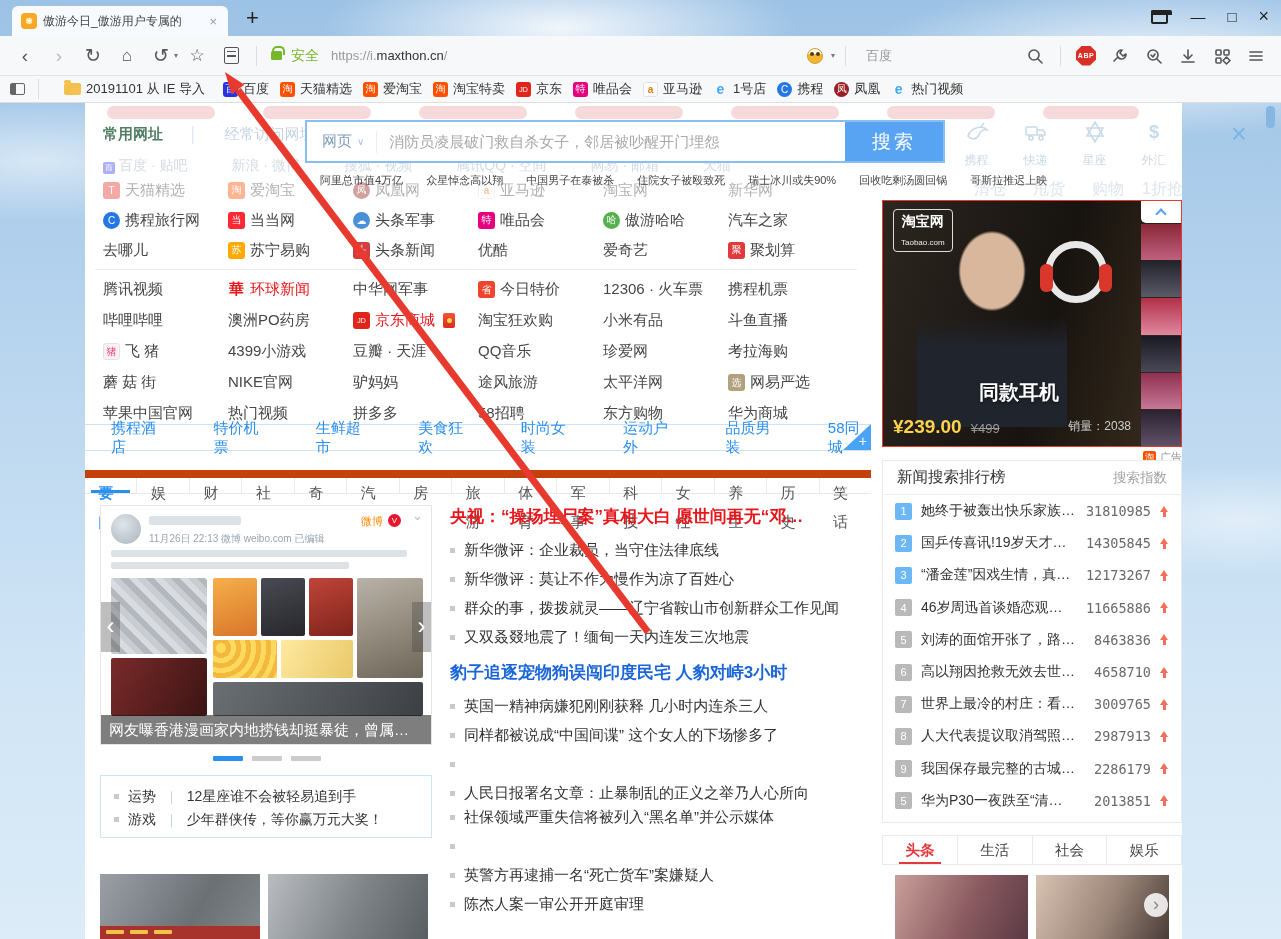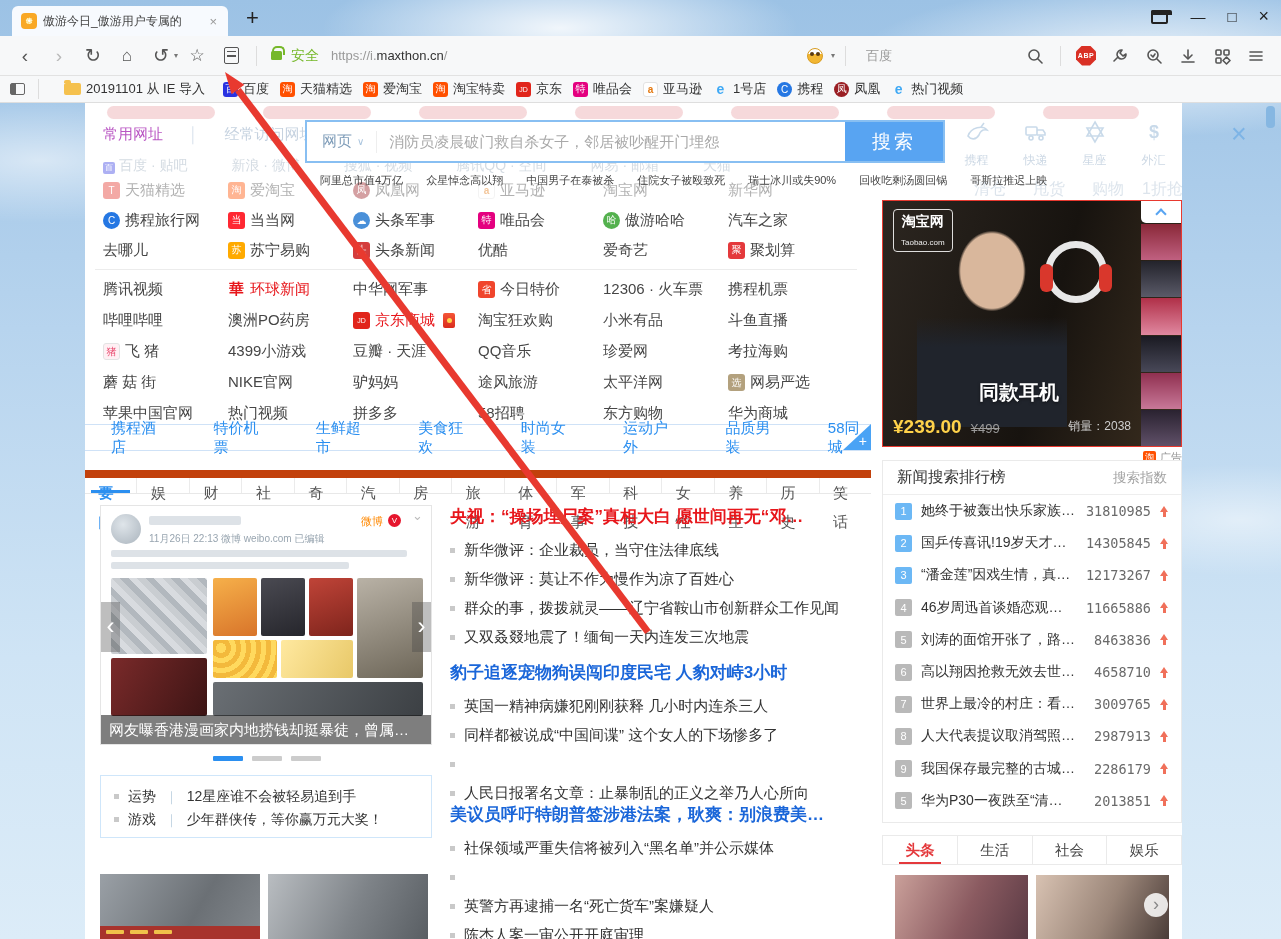--- a/index.html
+++ b/index.html
@@ -50,21 +50,21 @@
 .folder{width:17px;height:12px;background:#f5c14e;border-radius:2px;position:relative;flex:none}
 .folder::before{content:"";position:absolute;left:0;top:-3px;width:7px;height:3px;background:#f5c14e;border-radius:2px 2px 0 0}
 .bm{display:flex;align-items:center;gap:5px;margin-left:11px;white-space:nowrap}
 .bicon{width:15px;height:15px;border-radius:3px;display:flex;align-items:center;justify-content:center;font-size:10px;color:#fff;flex:none}
 .bicon.round{border-radius:50%}
 
 #sheet{position:absolute;left:85px;top:103px;width:1097px;height:836px;background:#fff}
 .pill{height:13px;border-radius:7px;background:#eeb3b7;opacity:.5}
 #pills{position:absolute;left:22px;top:3px;right:10px;display:flex;gap:48px}
 #ovl-tabs{position:absolute;left:18px;top:22px;display:flex;gap:26px;font-size:15px;align-items:center;z-index:1}
-#ovl-tabs .t1{color:#a21caf;font-weight:normal;opacity:.75}
+#ovl-tabs .t1{color:#14532d;font-weight:bold;opacity:.75}
 #ovl-tabs .tx{color:#9fb4cb;opacity:.6}
 #ovl-tabs .sep{color:#dbe4ee}
 #ghost-row{position:absolute;left:18px;top:54px;display:flex;gap:44px;font-size:14px;color:#8fa2b5;opacity:.38;z-index:1;white-space:nowrap}
 .ghost-ic{display:inline-block;width:12px;height:12px;background:#2932e1;border-radius:2px;color:#fff;font-size:8px;text-align:center;line-height:12px;margin-right:4px}
 #sbox{position:absolute;left:220px;top:17px;width:640px;height:43px;background:#fff;border:2px solid #88bff2;display:flex;align-items:center;z-index:5}
 #sbox .stype{color:#7f9db9;font-size:15px;margin-left:15px}
 #sbox .scaret{color:#a9c4de;font-size:10px;margin-left:5px}
 #sbox .sdiv{width:1px;height:22px;background:#eee;margin:0 12px}
 .sinput{flex:1;border:none;outline:none;font-size:15px;color:#333;font-family:inherit}
 .sinput::placeholder{color:#a9a9a9}
@@ -693,21 +693,20 @@
           </div>
           <div class="hitem">
             <span class="bullet"></span>
           </div>
           <div class="hitem">
             <span class="bullet"></span>
             <span>人民日报署名文章：止暴制乱的正义之举乃人心所向</span>
           </div>
         </div>
         <div class="hgroup" style="top: 298px;">
-          <div class="htitle blue">美议员呼吁特朗普签涉港法案，耿爽：别浪费美…</div>
           <div class="hitem">
             <span class="bullet"></span>
             <span>社保领域严重失信将被列入“黑名单”并公示媒体</span>
           </div>
           <div class="hitem">
             <span class="bullet"></span>
           </div>
           <div class="hitem">
             <span class="bullet"></span>
             <span>英警方再逮捕一名“死亡货车”案嫌疑人</span>

